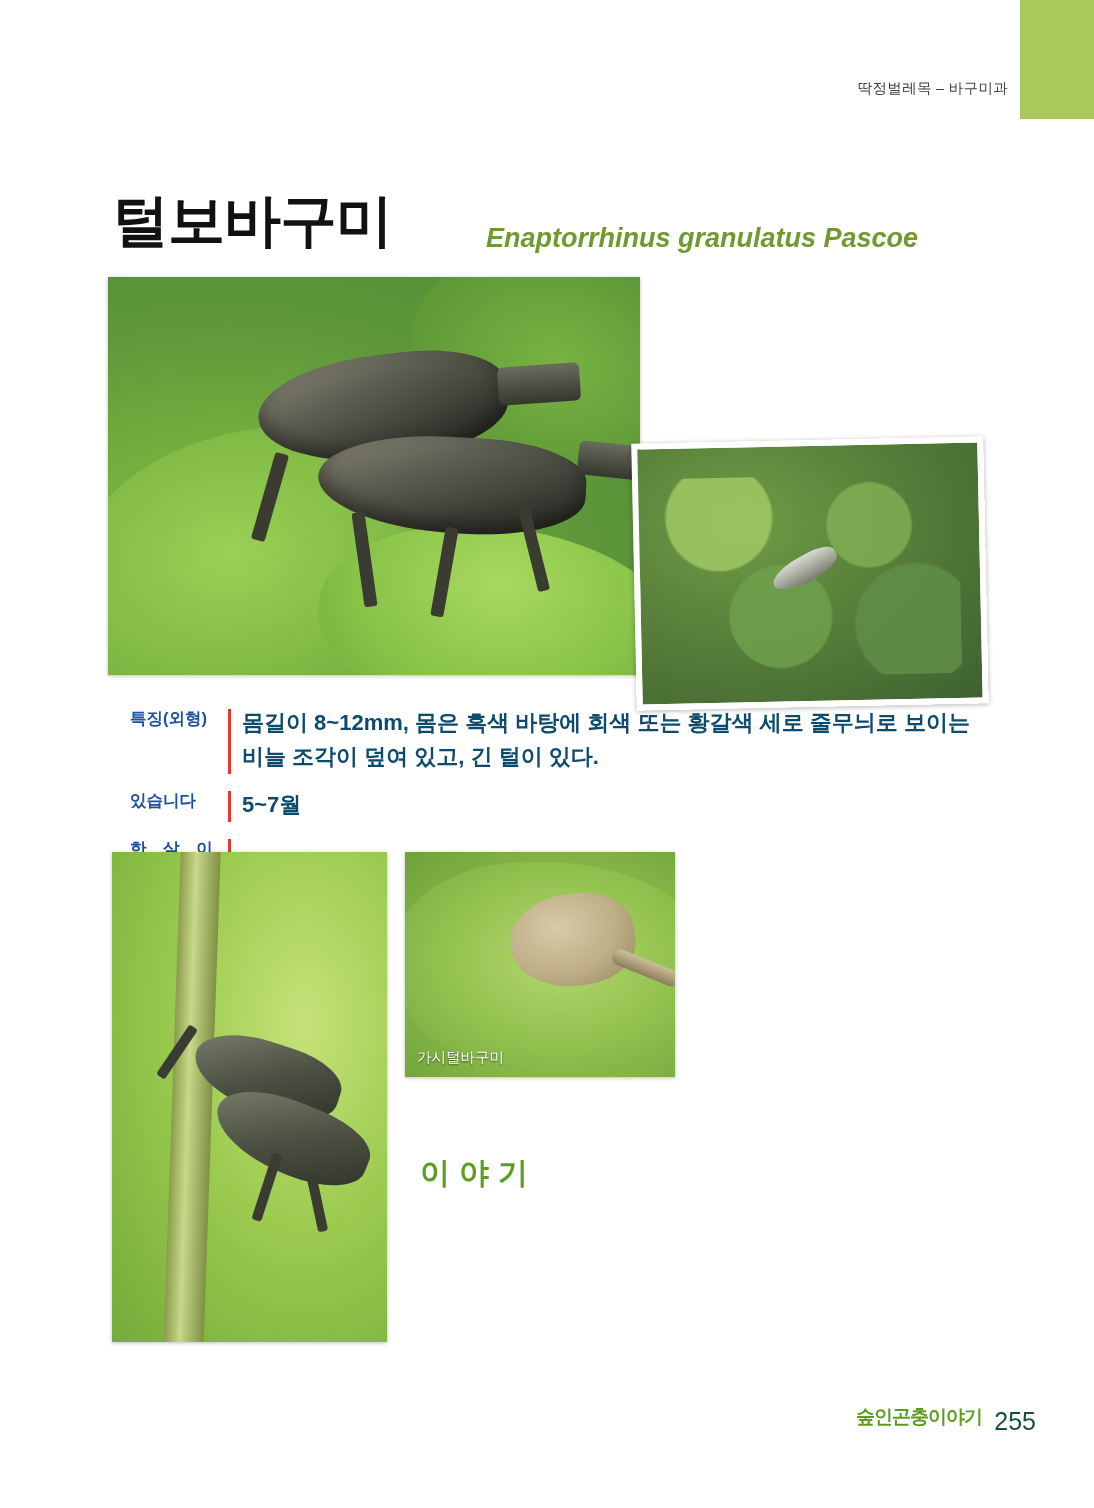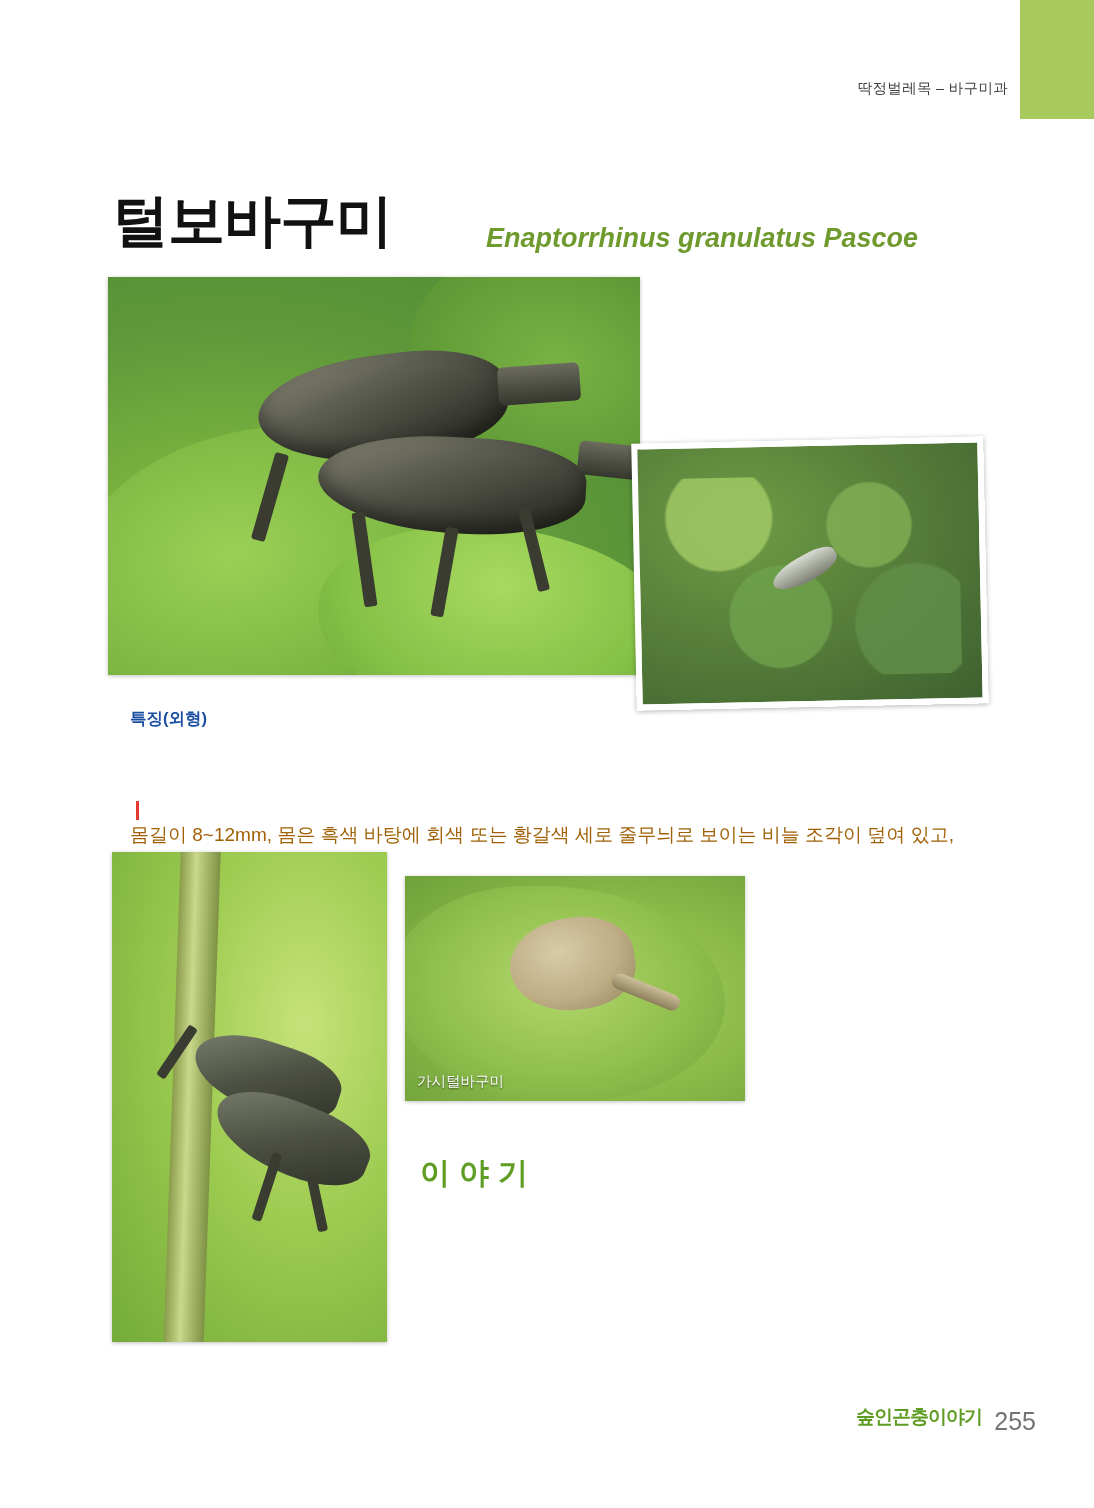--- a/index.html
+++ b/index.html
@@ -209,25 +209,24 @@
     background: linear-gradient(150deg,#7e8270 0%,#4d5143 50%,#2d3027 100%);
     border-radius: 48% 40% 45% 55%;
   }
   .sb1 { left: 80px; top: 190px; width: 150px; height: 70px; transform: rotate(18deg); }
   .sb2 { left: 100px; top: 250px; width: 160px; height: 72px; transform: rotate(22deg); }
 
   
   .photo-other {
     left: 405px;
     top: 852px;
-    width: 340px;
+    width: 270px;
     height: 225px;
     box-shadow: 0 1px 4px rgba(0,0,0,.25);
     background: radial-gradient(ellipse at 60% 55%, #a9cf62 0%, #8cbb4a 50%, #6fa13a 100%);
-    margin-top: 24px;
   }
   .other-leaf {
     position: absolute;
     left: -10px; top: 10px;
     width: 330px; height: 215px;
     background: radial-gradient(ellipse at 50% 45%, #b4d76c 0%, #8fbf4d 55%, #70a43b 100%);
     border-radius: 40% 55% 45% 50%;
   }
   .other-bug {
     position: absolute;
@@ -259,21 +258,20 @@
   .facts {
     position: absolute;
     left: 130px;
     top: 706px;
     width: 840px;
   }
   .fact-row {
     display: flex;
     align-items: flex-start;
     margin-bottom: 14px;
-    flex-direction: column;
   }
   .fact-label {
     width: 92px;
     flex: 0 0 92px;
     font-size: 16.5px;
     font-weight: bold;
     color: #1c4fa1;
     letter-spacing: 0px;
     white-space: nowrap;
     line-height: 1.5;
@@ -284,23 +282,24 @@
   .fact-sep {
     flex: 0 0 auto;
     width: 3px;
     align-self: stretch;
     min-height: 19px;
     background: #e23a2e;
     margin: 3px 11px 0 6px;
   }
   .fact-value {
     flex: 1;
-    font-size: 19px;
-    color: #a16207;
+    font-size: 22px;
+    color: #0c4a6e;
     line-height: 1.55;
+    font-weight: bold;
   }
 
   
   .story-title {
     position: absolute;
     left: 420px;
     top: 1112px;
     font-size: 30px;
     font-weight: bold;
     color: #5f9c22;
@@ -328,21 +327,21 @@
     font-weight: bold;
     color: #5f9c22;
     letter-spacing: -1px;
     white-space: nowrap;
   }
   .footer-page {
     position: absolute;
     right: 58px;
     bottom: 72px;
     font-size: 25px;
-    color: #737373;
+    color: #14532d;
     white-space: nowrap;
     text-align: right;
   }
 </style>
 </head>
 <body>
 
 <div class="page">
 
   <div class="corner-tab"></div>

